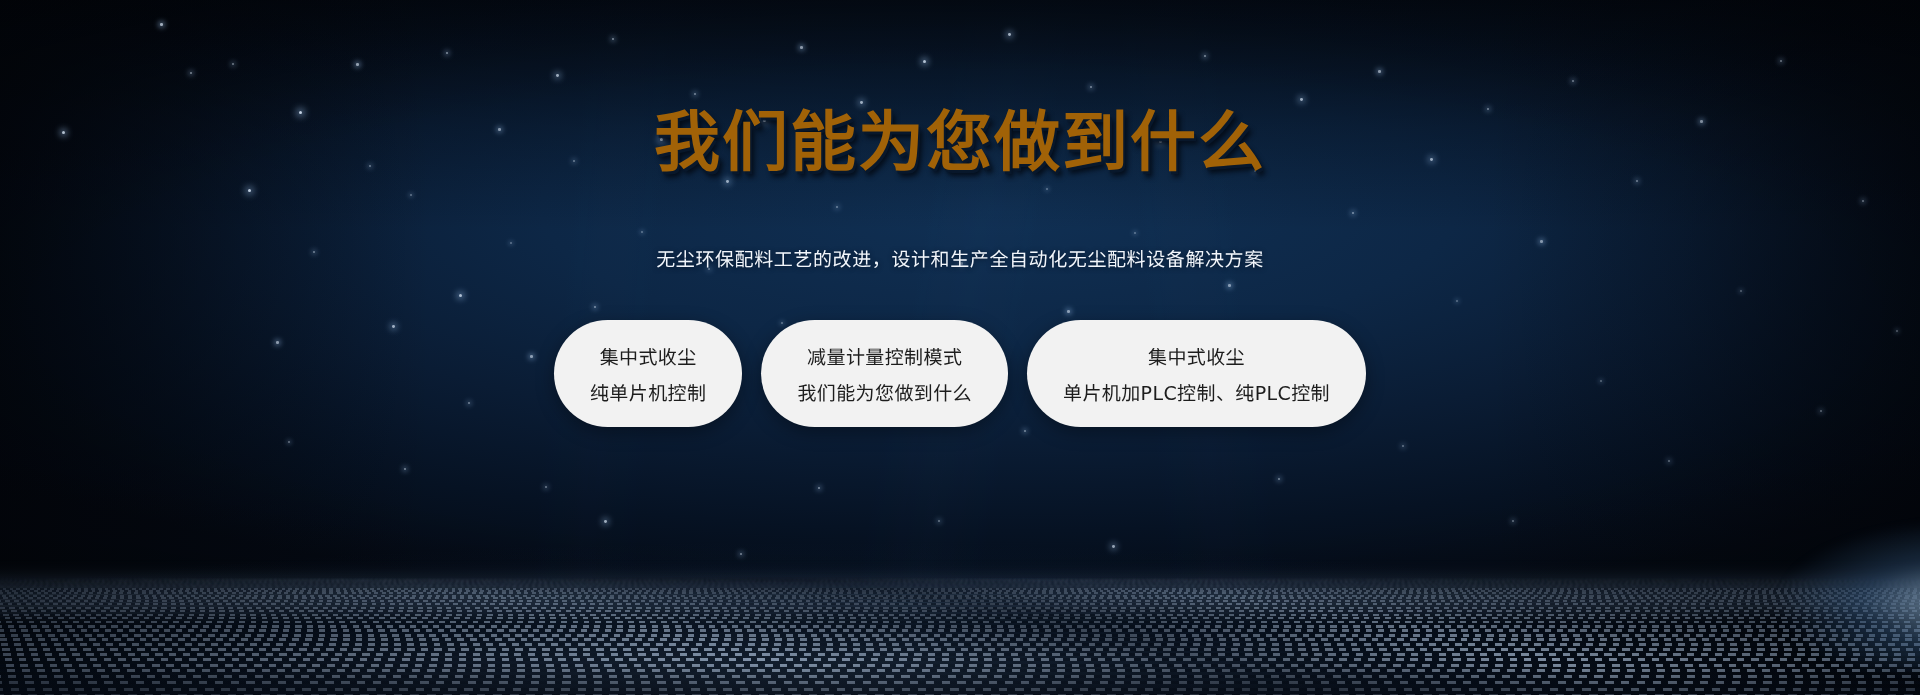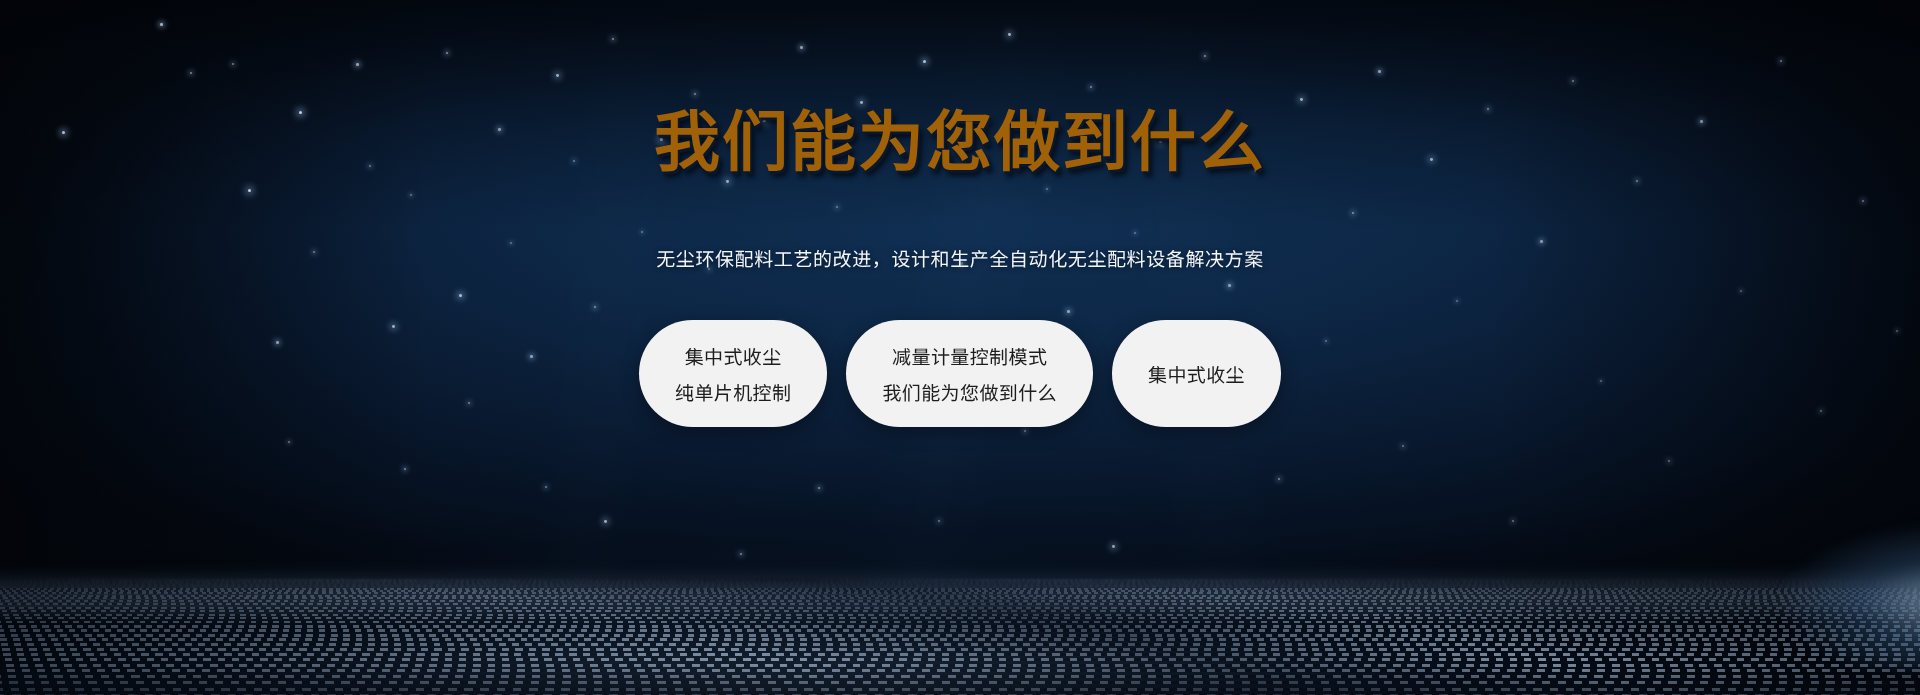--- a/index.html
+++ b/index.html
@@ -400,17 +400,18 @@
         <div class="card">
           <div class="line">集中式收尘</div>
           <div class="line">纯单片机控制</div>
         </div>
         <div class="card">
           <div class="line">减量计量控制模式</div>
           <div class="line">我们能为您做到什么</div>
         </div>
         <div class="card">
           <div class="line">集中式收尘</div>
+          <div class="line">单片机加PLC控制、纯PLC控制</div>
         </div>
       </div>
 
   </div>
 </div>
 
 </body></html>

